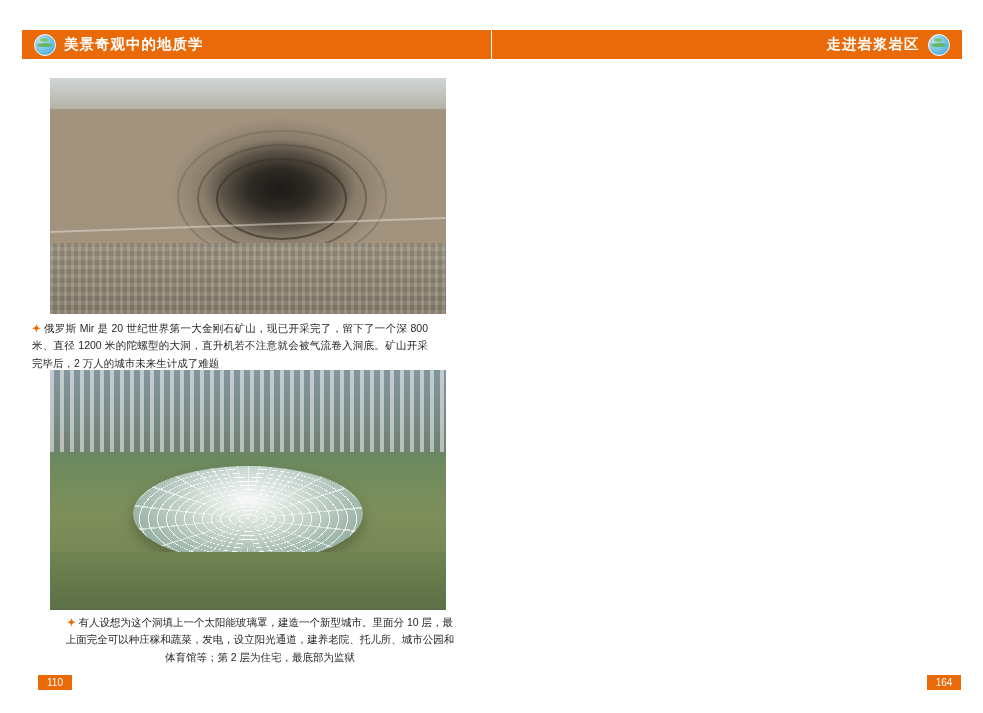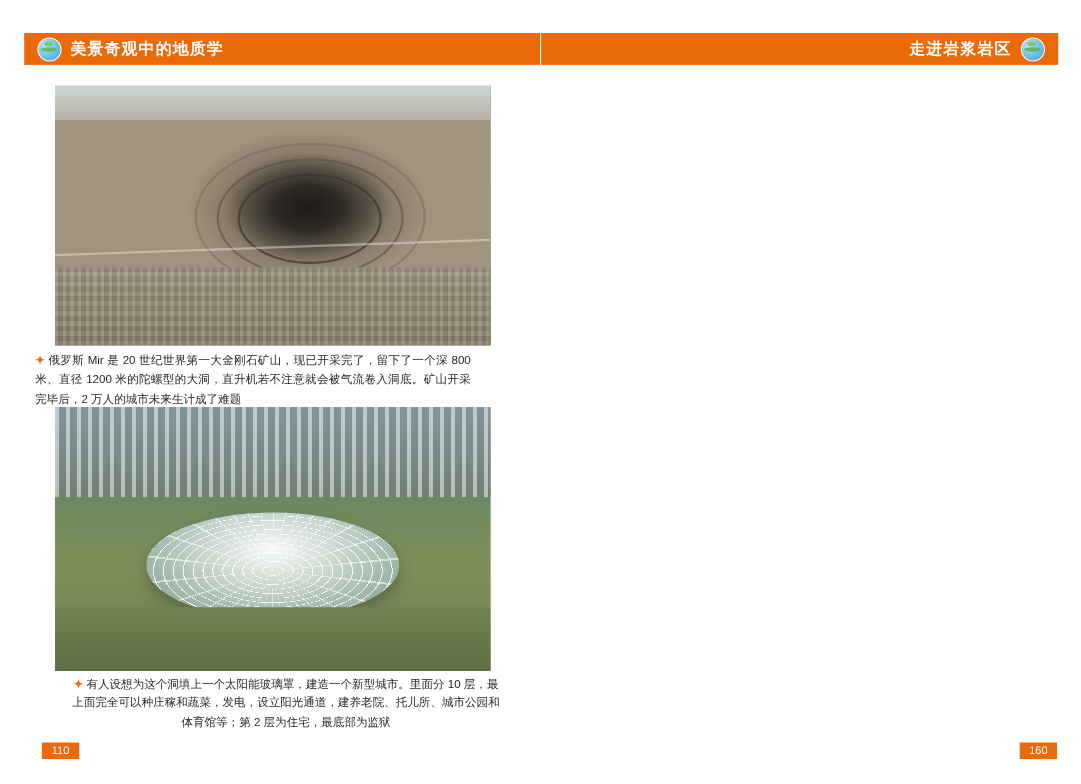--- a/index.html
+++ b/index.html
@@ -187,16 +187,16 @@
 
   <div class="gutter"></div>
 
   <div class="half right">
 
     <div class="hdr right">
       <span class="hdr-title">走进岩浆岩区</span>
       <span class="globe"></span>
     </div>
 
-    <div class="folio right">160</div>
+    <div class="folio right">164</div>
   </div>
 
 </div>
 
 </body></html>

